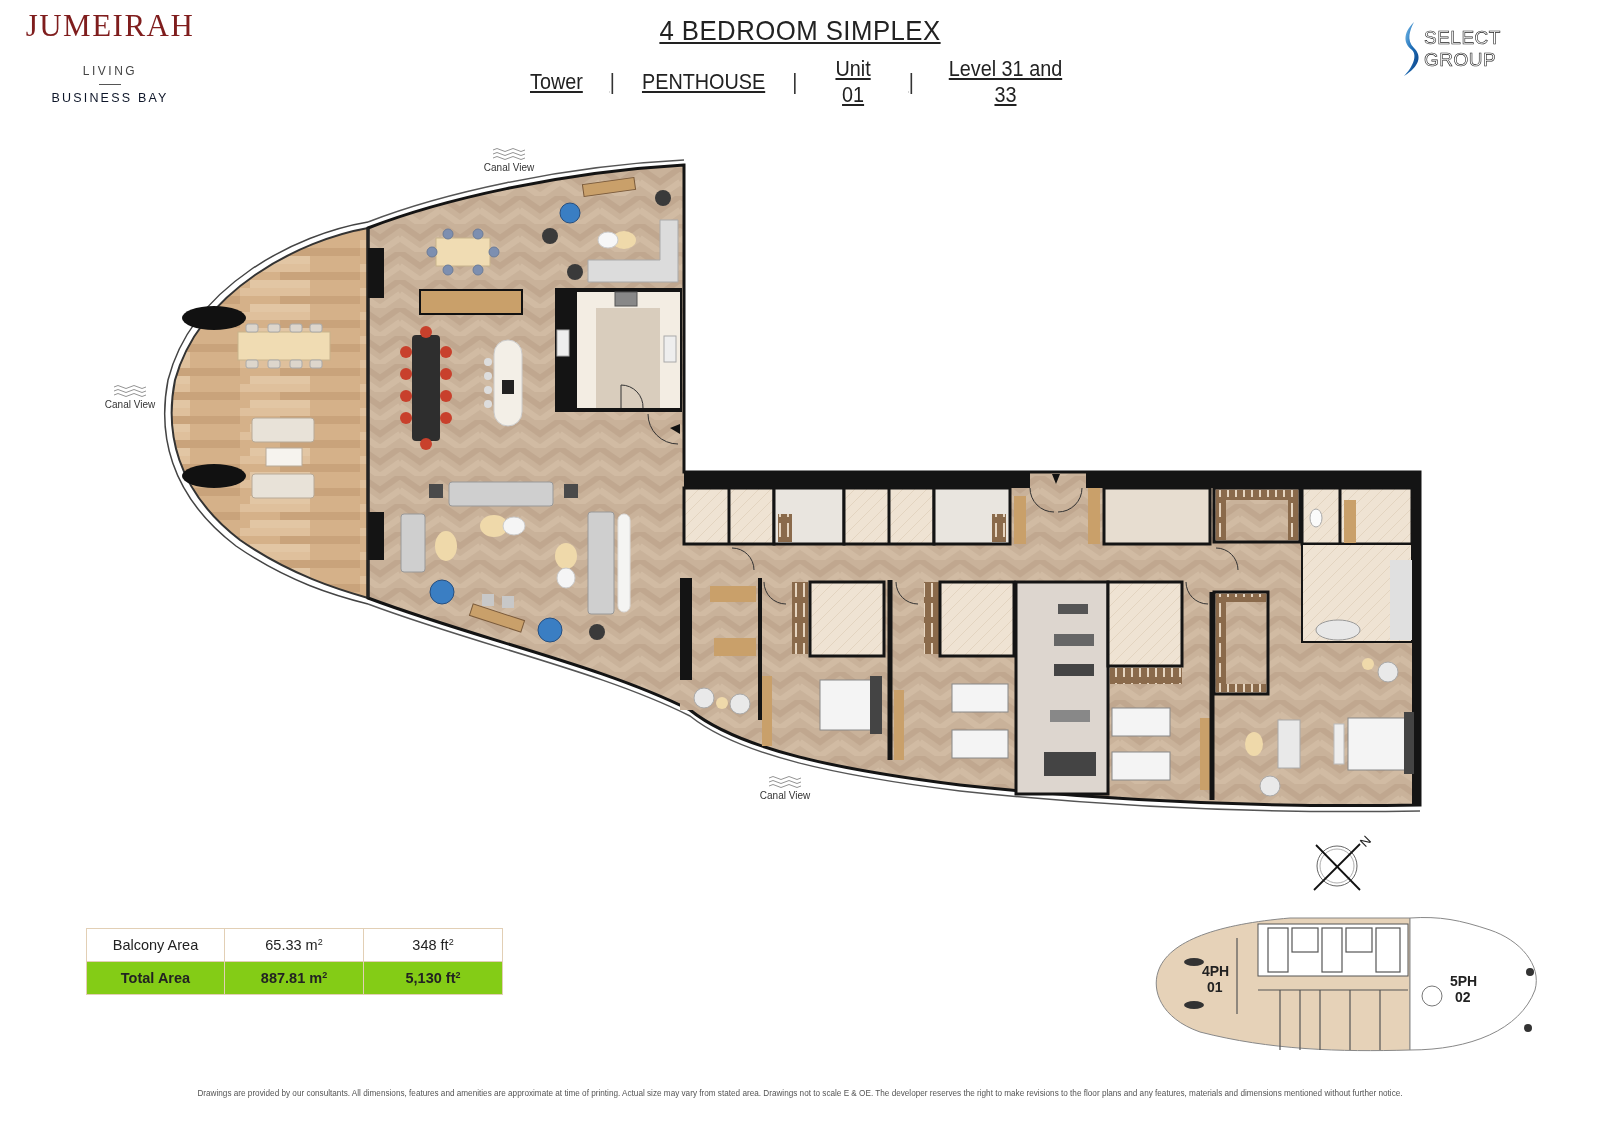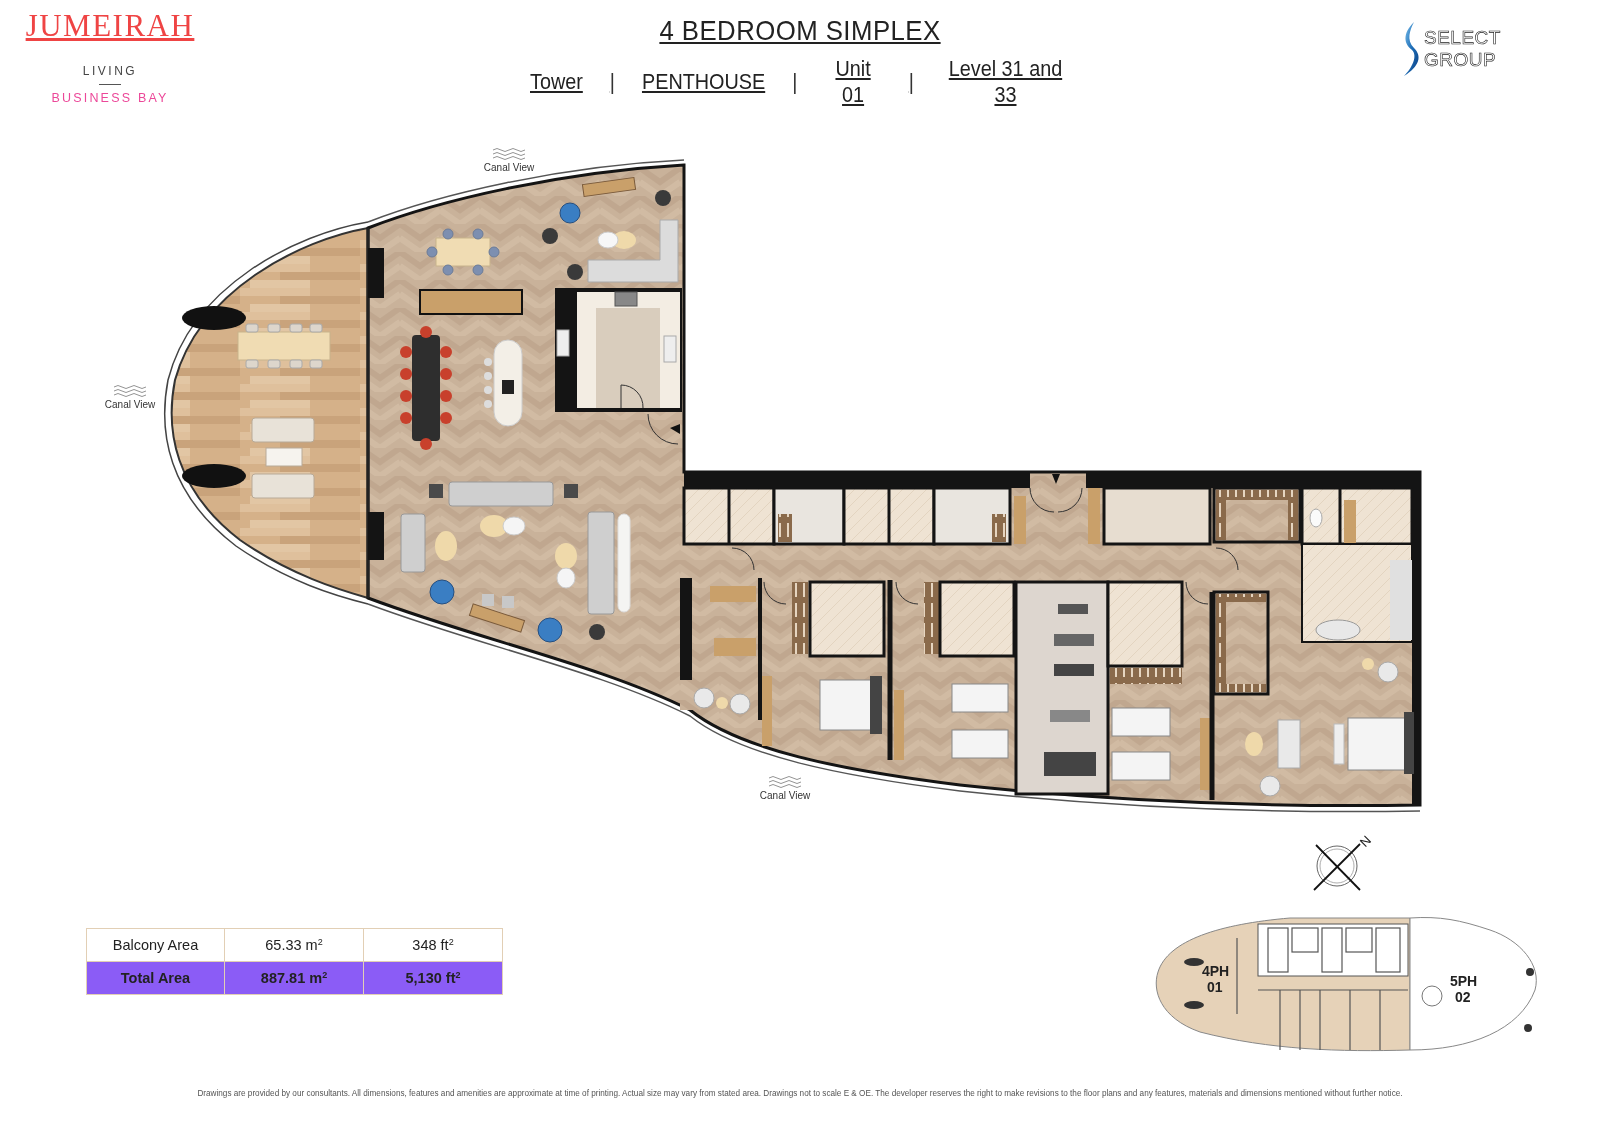--- a/index.html
+++ b/index.html
@@ -2,24 +2,24 @@
 <html><head>
 <meta charset="utf-8">
 <style>
   html, body { margin: 0; padding: 0; background: #ffffff; }
   body { width: 1600px; height: 1131px; position: relative; overflow: hidden;
          font-family: "Liberation Sans", "DejaVu Sans", sans-serif; color: #222; }
 
   
   .brand-left { position: absolute; left: 20px; top: 8px; width: 180px; text-align: center; }
   .brand-left .jumeirah { font-family: "Liberation Serif", "DejaVu Serif", serif; font-size: 31px;
-        letter-spacing: 1.5px; color: #ef4444; line-height: 36px; text-decoration: underline; }
+        letter-spacing: 1.5px; color: #7f1d1d; line-height: 36px; }
   .brand-left .living { font-size: 12px; letter-spacing: 2.5px; color: #444; margin-top: 20px; }
   .brand-left .rule { width: 22px; height: 1px; background: #555; margin: 6px auto 6px; }
-  .brand-left .bay { font-size: 12.5px; letter-spacing: 2.2px; color: #ec4899; }
+  .brand-left .bay { font-size: 12.5px; letter-spacing: 2.2px; color: #0f172a; }
 
   .title-block { position: absolute; left: 500px; top: 12px; width: 600px; text-align: center; text-decoration: underline; }
   .title-block .title { font-size: 28px; color: #222; letter-spacing: 0.5px; line-height: 38px;
         transform: scaleX(0.92); }
   .subtitle { display: flex; justify-content: center; align-items: center; margin-top: 6px;
         font-size: 22px; color: #222; transform: scaleX(0.9); }
   .subtitle .sep { margin: 0 30px; color: #333; }
 
   .brand-right { position: absolute; left: 1400px; top: 20px; display: flex; align-items: center; }
   .brand-right .flame { width: 22px; height: 58px; }
@@ -33,21 +33,21 @@
   .view-label .waves { display: block; margin: 0 auto 2px; }
 
   
   .area-table { position: absolute; left: 86px; top: 928px; border-collapse: collapse;
         font-size: 14.5px; }
   .area-table td { border: 1px solid #e2cfb5; height: 32px; text-align: center; color: #222;
         padding: 0; }
   .area-table td.c1 { width: 137px; }
   .area-table td.c2 { width: 138px; }
   .area-table td.c3 { width: 138px; }
-  .area-table tr.total td { background: #8b5cf6; font-weight: bold; }
+  .area-table tr.total td { background: #84cc16; font-weight: bold; }
   sup { font-size: 9px; vertical-align: 5px; }
 
   
   .keyplan { position: absolute; left: 1150px; top: 910px; width: 400px; height: 150px; }
   .compass { position: absolute; left: 1310px; top: 830px; width: 70px; height: 65px; }
 
   .disclaimer { position: absolute; left: 0; width: 1600px; top: 1087px; text-align: center;
         font-size: 9.5px; color: #555; transform: scaleX(0.86); transform-origin: 50% 50%; }
 </style>
 </head>

